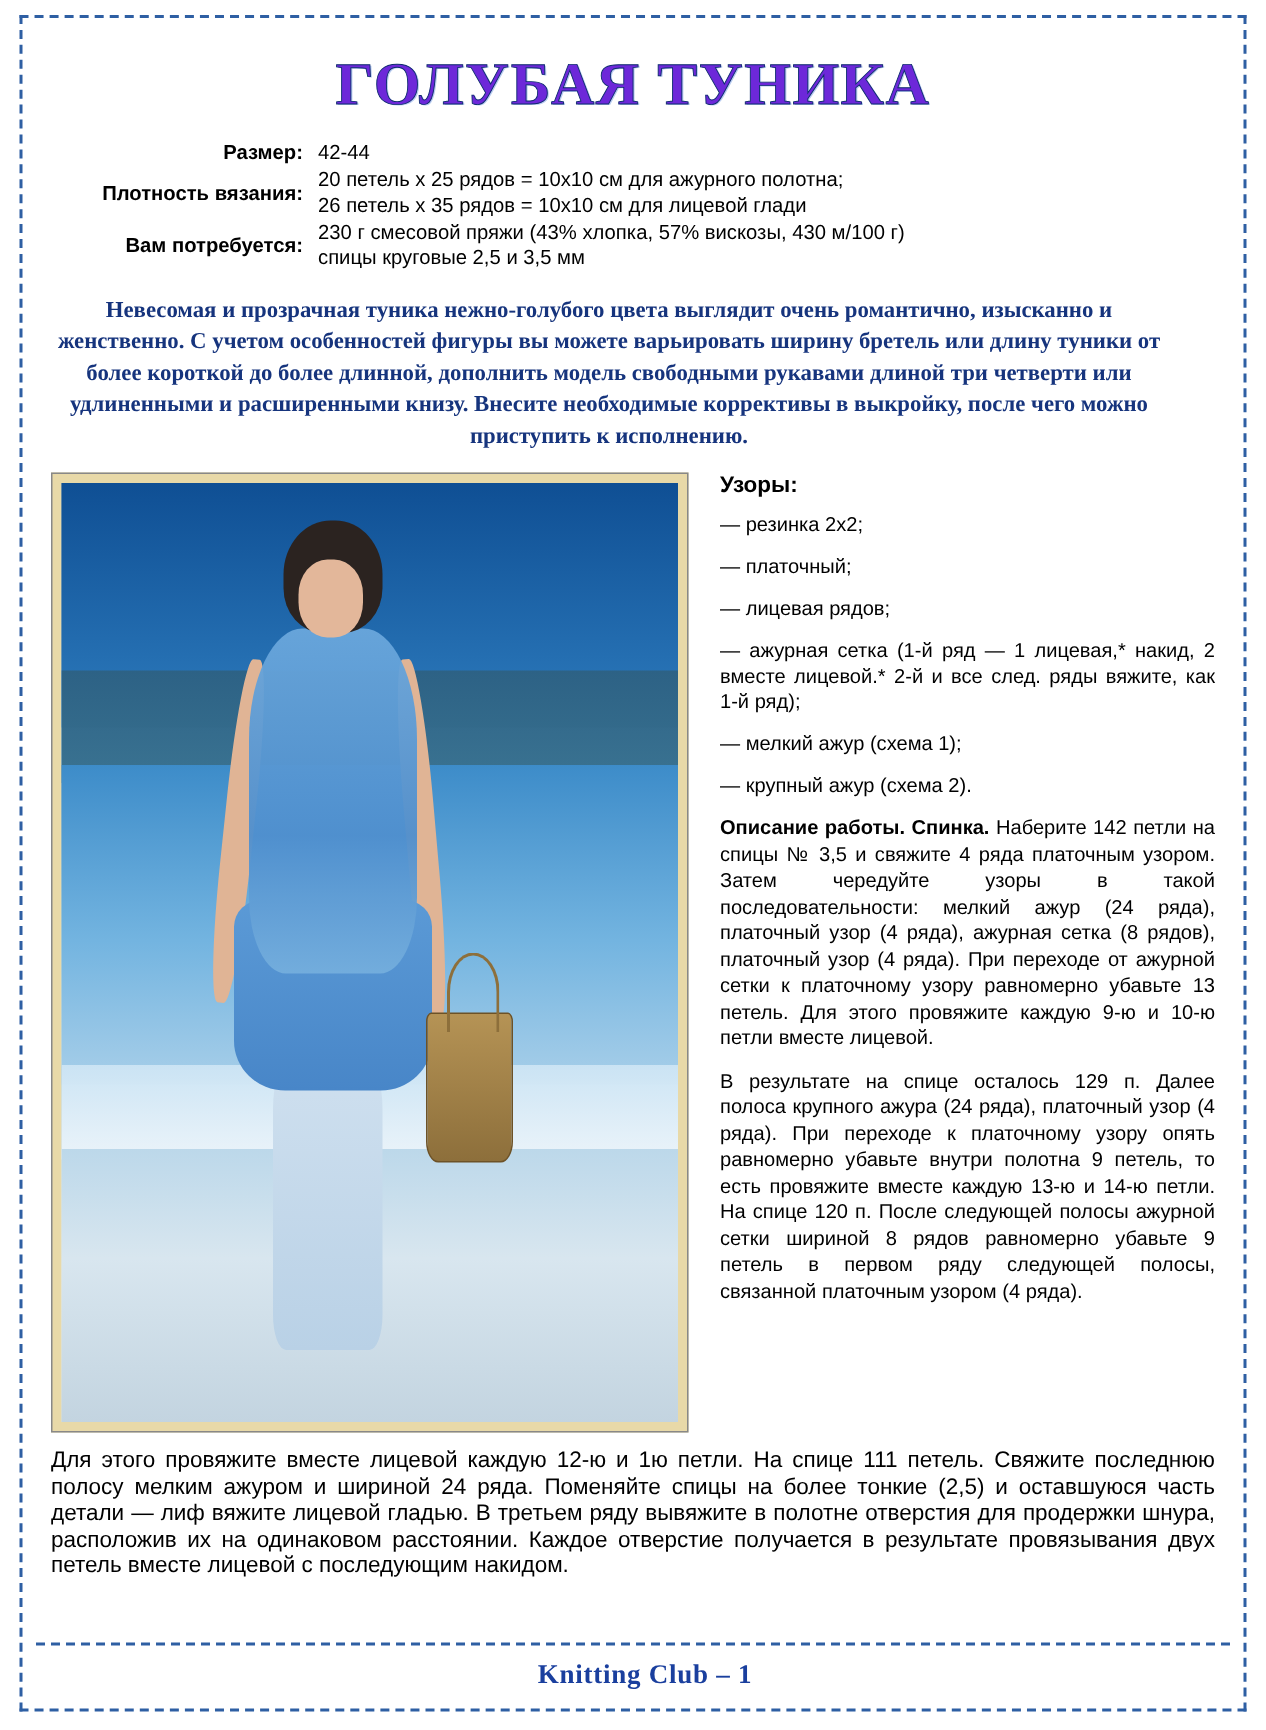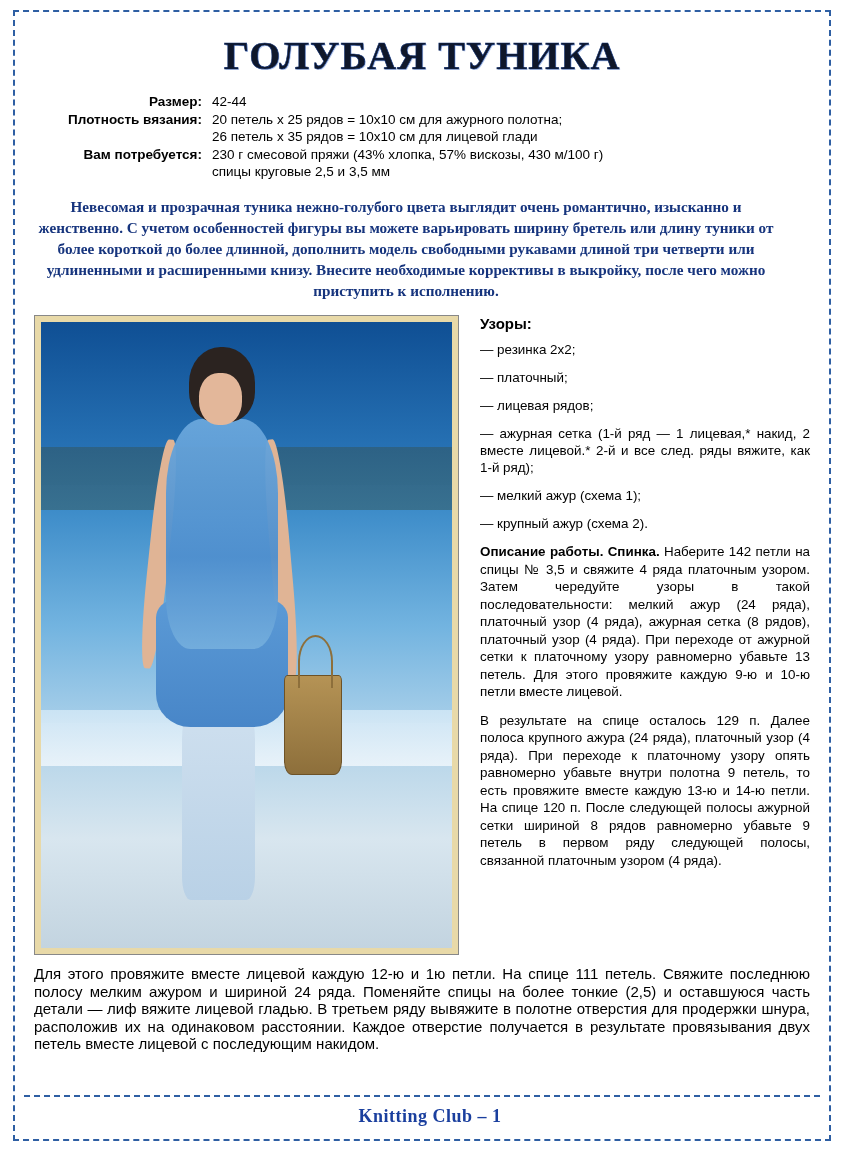--- a/index.html
+++ b/index.html
@@ -40,34 +40,35 @@
     height: 1110px;
   }
 
   
   .title {
     text-align: center;
     font-family: "Liberation Serif", serif;
     font-weight: bold;
     font-size: 40px;
     letter-spacing: 1px;
-    color: #0f172a;
+    color: #6d28d9;
     -webkit-text-stroke: 0.6px #0d2c6e;
     margin: 10px 0 4px 0;
     text-shadow: 1px 1px 0 #b9ccf0;
   }
 
   
   .specs {
     margin-top: 14px;
     width: 700px;
   }
   .spec-row {
     display: flex;
     margin-bottom: 1px;
+    align-items: center;
   }
   .spec-label {
     width: 178px;
     text-align: right;
     font-weight: bold;
     font-size: 13.5px;
     padding-right: 10px;
     box-sizing: border-box;
     line-height: 17px;
   }

